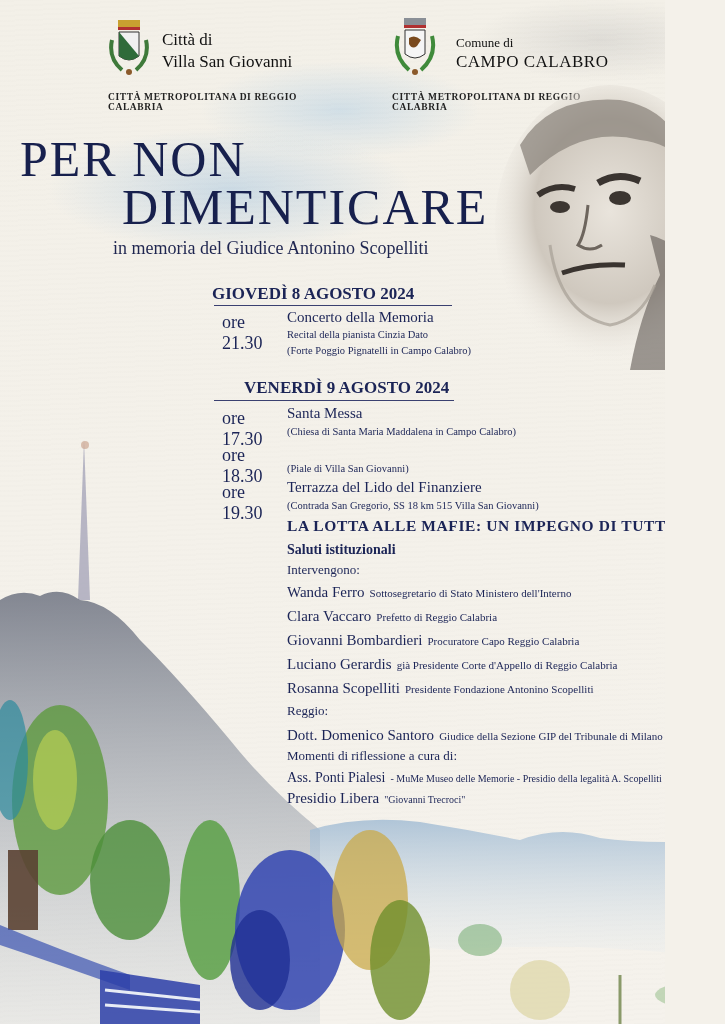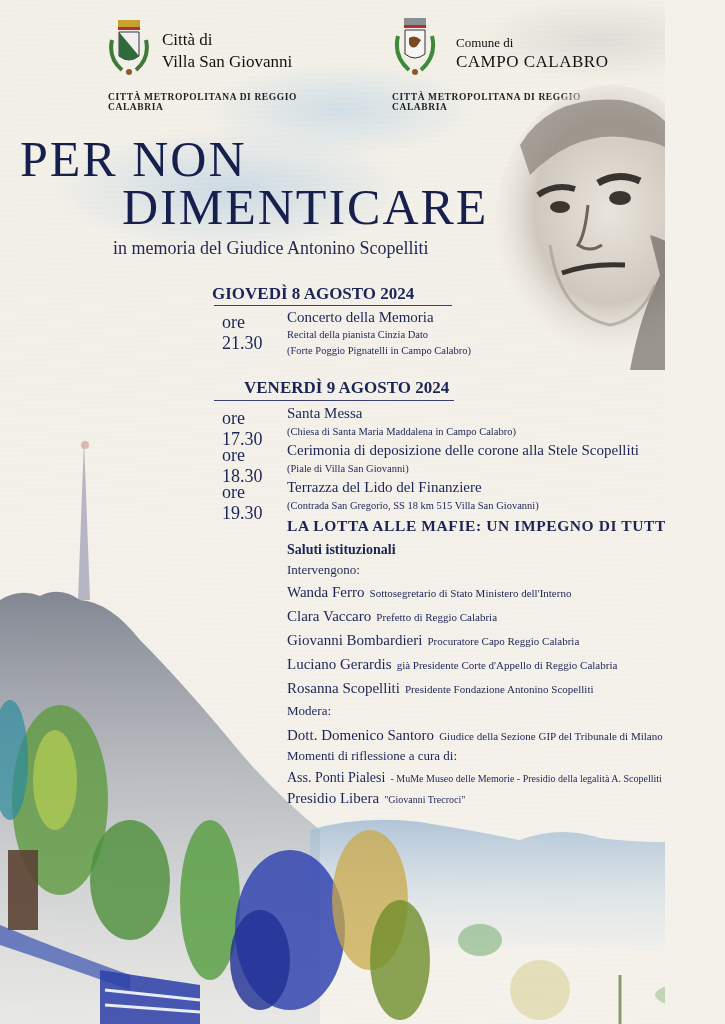--- a/index.html
+++ b/index.html
@@ -102,21 +102,20 @@
   <div class="row ev-sub" style="top:345px;">(Forte Poggio Pignatelli in Campo Calabro)</div>
 
   <div class="abs day" style="left:228px;top:378px;margin-left:16px;">VENERDÌ 9 AGOSTO 2024</div>
   <div class="day-line" style="left:214px;top:400px;width:240px;"></div>
 
   <div class="abs time" style="left:222px;top:408px;">ore 17.30</div>
   <div class="row ev-title" style="top:405px;">Santa Messa</div>
   <div class="row ev-sub" style="top:426px;">(Chiesa di Santa Maria Maddalena in Campo Calabro)</div>
 
   <div class="abs time" style="left:222px;top:445px;">ore 18.30</div>
-  <div class="row ev-title" style="top:442px;">Cerimonia di deposizione delle corone alla Stele Scopelliti</div>
   <div class="row ev-sub" style="top:463px;">(Piale di Villa San Giovanni)</div>
 
   <div class="abs time" style="left:222px;top:482px;">ore 19.30</div>
   <div class="row ev-title" style="top:479px;">Terrazza del Lido del Finanziere</div>
   <div class="row ev-sub" style="top:500px;">(Contrada San Gregorio, SS 18 km 515 Villa San Giovanni)</div>
 
   <div class="row big" style="top:517px;">LA LOTTA ALLE MAFIE: UN IMPEGNO DI TUTTI</div>
   <div class="row sec sec-b" style="top:542px;">Saluti istituzionali</div>
   <div class="row sec" style="top:562px;font-size:13px;">Intervengono:</div>
 
@@ -134,21 +133,21 @@
   </div>
   <div class="row" style="top:654px;">
     <span class="name">Luciano Gerardis</span>
     <span class="role">già Presidente Corte d'Appello di Reggio Calabria</span>
   </div>
   <div class="row" style="top:678px;">
     <span class="name">Rosanna Scopelliti</span>
     <span class="role">Presidente Fondazione Antonino Scopelliti</span>
   </div>
 
-  <div class="row sec" style="top:703px;font-size:13px;">Modera:</div>
+  <div class="row sec" style="top:703px;font-size:13px;">Reggio:</div>
   <div class="row" style="top:725px;">
     <span class="name">Dott. Domenico Santoro</span>
     <span class="role">Giudice della Sezione GIP del Tribunale di Milano</span>
   </div>
 
   <div class="row sec" style="top:748px;font-size:13px;">Momenti di riflessione a cura di:</div>
   <div class="row" style="top:767px;">
     <span class="name" style="font-size:14px;">Ass. Ponti Pialesi</span>
     <span class="role" style="font-size:10px;">- MuMe Museo delle Memorie - Presidio della legalità A. Scopelliti</span>
   </div>

